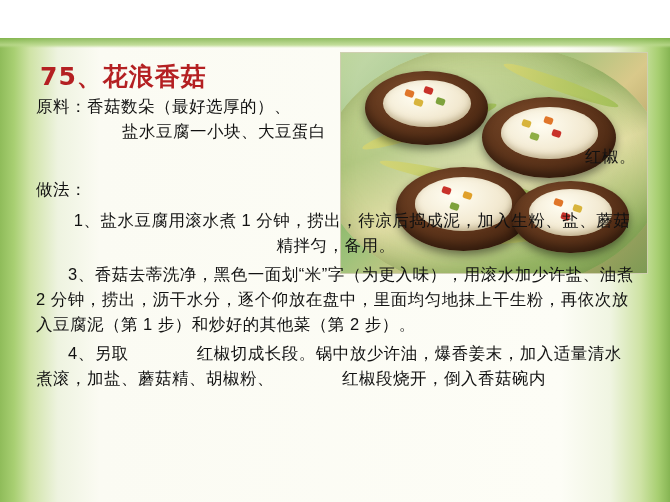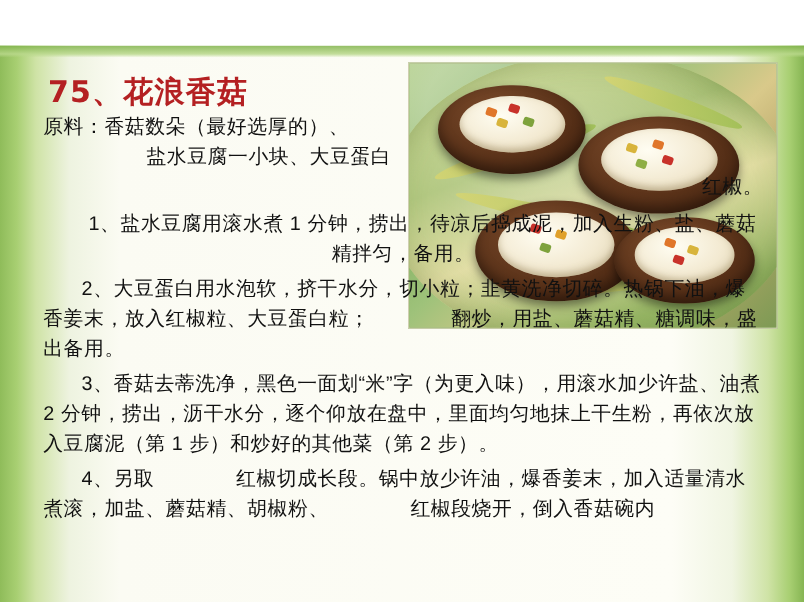--- a/index.html
+++ b/index.html
@@ -189,20 +189,20 @@
   </div>
 
   <div class="body">
 
     <div class="ing-block">
       <div class="line ing-line"><span>原料：</span><span>香菇数朵（最好选厚的）、</span></div>
       <div class="line ing-line indent">盐水豆腐一小块、大豆蛋白</div>
       <div class="line ing-line indent2">红椒。</div>
     </div>
 
+    <div class="line method-head">做法：</div>
 
     <div class="line step s1" style="text-indent:32px;text-align:center;">1、盐水豆腐用滚水煮 1 分钟，捞出，待凉后捣成泥，加入生粉、盐、蘑菇精拌匀，备用。</div>
-    <div class="line step" style="text-indent:32px;">2、大豆蛋白用水泡软，挤干水分，切小粒；韭黄洗净切碎。热锅下油，爆香姜末，放入红椒粒、大豆蛋白粒；　　　　翻炒，用盐、蘑菇精、糖调味，盛出备用。</div>
     <div class="line step" style="text-indent:32px;">3、香菇去蒂洗净，黑色一面划“米”字（为更入味），用滚水加少许盐、油煮 2 分钟，捞出，沥干水分，逐个仰放在盘中，里面均匀地抹上干生粉，再依次放入豆腐泥（第 1 步）和炒好的其他菜（第 2 步）。</div>
     <div class="line step" style="text-indent:32px;">4、另取　　　　红椒切成长段。锅中放少许油，爆香姜末，加入适量清水煮滚，加盐、蘑菇精、胡椒粉、　　　　红椒段烧开，倒入香菇碗内</div>
 
   </div>
 </div>
 
 </body></html>

